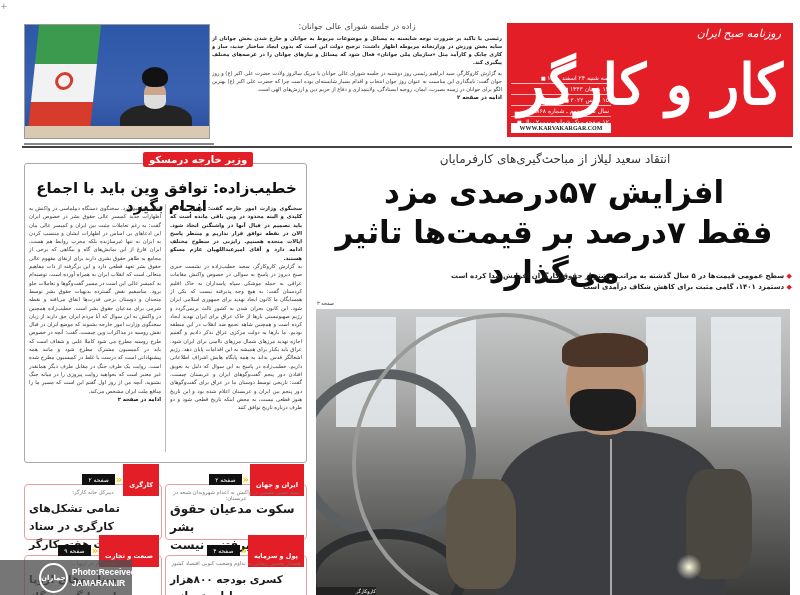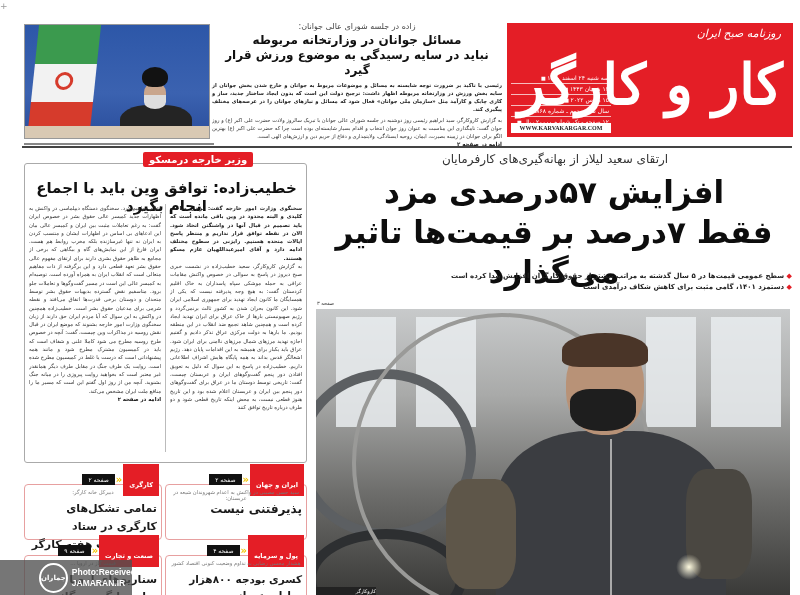--- a/index.html
+++ b/index.html
@@ -77,21 +77,21 @@
   .feature .divider { position:absolute; left:140px; top:40px; width:1px; height:248px; background:#bbb; }
   .feature .cont { font-weight:bold; color:#111; }
 
   
   .sbox { position:absolute; border:1px solid #e7a0a0; border-radius:4px; background:#fff; }
   .sbox .hdr { position:absolute; top:-11px; right:2px; height:11px; display:flex; align-items:center; }
   .sbox .sec { background:#e41e26; color:#fff; font-size:6.5px; font-weight:bold; padding:16px 6px; height:11px; line-height:11px; }
   .sbox .chev { color:#f3c400; font-weight:bold; font-size:10px; line-height:11px; margin:0 1px; }
   .sbox .pg { background:#111; color:#fff; font-size:6px; padding:0 6px; height:11px; line-height:11px; }
   .sbox .kick { position:absolute; top:4px; left:4px; right:4px; text-align:center; font-size:5.3px; color:#777; }
-  .sbox .ttl { position:absolute; top:15px; left:4px; right:4px; text-align:right; font-size:12px; line-height:18px; font-weight:bold; color:#1a1a1a; }
+  .sbox .ttl { position:absolute; top:15px; left:4px; right:4px; text-align:left; font-size:12px; line-height:18px; font-weight:bold; color:#1a1a1a; }
 
   .watermark { position:absolute; left:0; top:560px; width:132px; height:35px; background:rgba(80,80,80,.78); color:#fff; display:flex; align-items:center;padding-left:36px; }
   .watermark .circle { width:30px; height:30px; border-radius:50%; border:2px solid #fff; margin:0 4px 0 3px; display:flex; align-items:center; justify-content:center; font-size:7px; font-weight:bold; }
   .watermark .txt { font-size:8.5px; line-height:11px; font-weight:bold; font-family:"Liberation Sans", sans-serif; }
   .crosshair { position:absolute; left:0; top:1px; font-size:9px; color:#999; }
 </style>
 </head>
 <body>
 
 <span class="crosshair">+</span>
@@ -110,45 +110,41 @@
       <div class="face"></div>
       <div class="beard"></div>
       <div class="turban"></div>
   </div>
   <div class="desk"></div>
 </div>
 <div class="top-photo-rule"></div>
 
 <div class="top-story rtl">
   <div class="kicker">زاده در جلسه شورای عالی جوانان:</div>
-  <div class="title">
-    <div>مسائل جوانان در وزارتخانه مربوطه</div>
-    <div>نباید در سایه رسیدگی به موضوع ورزش قرار گیرد</div>
-  </div>
   <div class="body lead">رئیسی با تاکید بر ضرورت توجه شایسته به مسائل و موضوعات مربوط به جوانان و خارج شدن بخش جوانان از سایه بخش ورزش در وزارتخانه مربوطه اظهار داشت: ترجیح دولت این است که بدون ایجاد ساختار جدید، ساز و کاری چابک و کارآمد مثل «سازمان ملی جوانان» فعال شود که مسائل و نیازهای جوانان را در عرصه‌های مختلف پیگیری کند.</div>
   <div class="body" style="max-height:38px;overflow:hidden;">به گزارش کاروکارگر، سید ابراهیم رئیسی روز دوشنبه در جلسه شورای عالی جوانان با تبریک سالروز ولادت حضرت علی اکبر (ع) و روز جوان گفت: نامگذاری این مناسبت به عنوان روز جوان انتخاب و اقدام بسیار شایسته‌ای بوده است چرا که حضرت علی اکبر (ع) بهترین الگو برای جوانان در زمینه بصیرت، ایمان، روحیه ایستادگی، ولایتمداری و دفاع از حریم دین و ارزش‌های الهی است.</div>
   <div class="cont">ادامه در صفحه ۲</div>
 </div>
 
 <div class="masthead rtl">
   <div class="slogan">روزنامه صبح ایران</div>
   <div class="logo">کار و کارگر</div>
   <div class="info">
     <div>سه شنبه ۲۴ اسفند ۱۴۰۰</div>
     <div>۱۲ شعبان ۱۴۴۳</div>
     <div>۱۵ مارس ۲۰۲۲</div>
     <div>سال سی و دوم ـ شماره ۸۸۶۸</div>
     <div>۱۲ صفحه - تک شماره ۲۰۰۰۰ ریال</div>
   </div>
   <div class="url" style="direction:ltr;">WWW.KARVAKARGAR.COM</div>
 </div>
 
 <div class="hr-main"></div>
 
-<div class="lead-kicker rtl">ارتقای سعید لیلاز از بهانه‌گیری‌های کارفرمایان</div>
+<div class="lead-kicker rtl">انتقاد سعید لیلاز از مباحث‌گیری‌های کارفرمایان</div>
 <div class="lead-title rtl">
   <div>افزایش ۵۷درصدی مزد</div>
   <div>فقط ۷درصد بر قیمت‌ها تاثیر می‌گذارد</div>
 </div>
 <div class="bullets rtl">
   <div>سطح عمومی قیمت‌ها در ۵ سال گذشته به مراتب بیشتر از حقوق کارگران افزایش پیدا کرده است</div>
   <div>دستمزد ۱۴۰۱، گامی مثبت برای کاهش شکاف درآمدی است</div>
 </div>
 <div class="lead-page rtl">صفحه ۳</div>
 
@@ -191,20 +187,21 @@
 </div>
 
 <div class="sbox rtl" style="left:165px;top:484px;width:142px;height:56px;">
   <div class="hdr">
     <span class="sec">ایران و جهان</span>
     <span class="chev">«</span>
     <span class="pg">صفحه ۲</span>
   </div>
   <div class="kick">سید حسن مصیبی در واکنش به اعدام شهروندان شیعه در عربستان:</div>
   <div class="ttl">
+    <div>سکوت مدعیان حقوق بشر</div>
     <div>پذیرفتنی نیست</div>
   </div>
 </div>
 
 <div class="sbox rtl" style="left:24px;top:484px;width:138px;height:56px;">
   <div class="hdr">
     <span class="sec">کارگری</span>
     <span class="chev">«</span>
     <span class="pg">صفحه ۲</span>
   </div>

